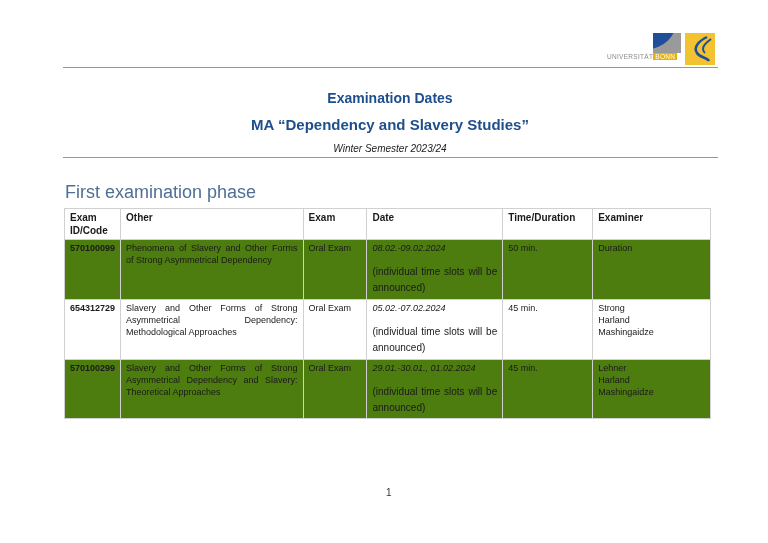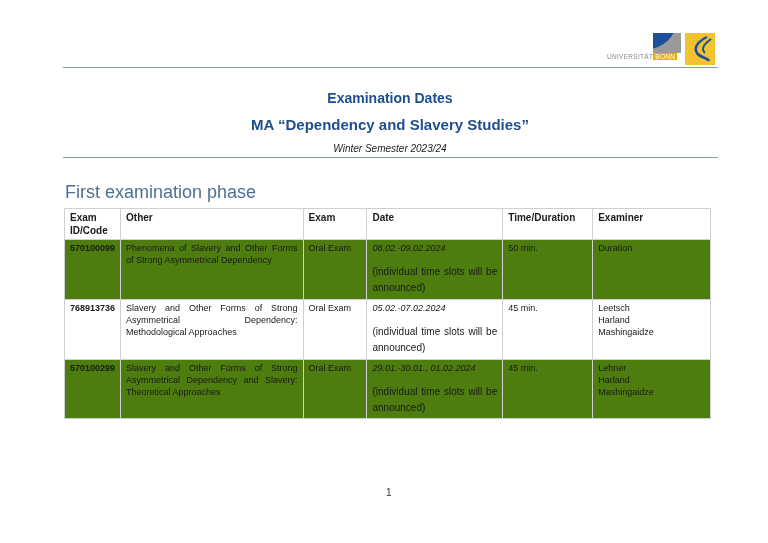--- a/index.html
+++ b/index.html
@@ -89,30 +89,30 @@
       <td>
         <span class="date-main">08.02.-09.02.2024</span>
         <span class="date-note">(individual time slots will be announced)</span>
       </td>
       <td>50 min.</td>
       <td>
         <span class="examiner-line">Duration</span>
       </td>
     </tr>
     <tr class="even r2">
-      <td class="code">768913736</td>
+      <td class="code">654312729</td>
       <td class="module">Slavery and Other Forms of Strong Asymmetrical Dependency: Methodological Approaches</td>
       <td>Oral Exam</td>
       <td>
         <span class="date-main">05.02.-07.02.2024</span>
         <span class="date-note">(individual time slots will be announced)</span>
       </td>
       <td>45 min.</td>
       <td>
-        <span class="examiner-line">Leetsch</span>
+        <span class="examiner-line">Strong</span>
         <span class="examiner-line">Harland</span>
         <span class="examiner-line">Mashingaidze</span>
       </td>
     </tr>
     <tr class="odd r3">
       <td class="code">570100299</td>
       <td class="module">Slavery and Other Forms of Strong Asymmetrical Dependency and Slavery: Theoretical Approaches</td>
       <td>Oral Exam</td>
       <td>
         <span class="date-main">29.01.-30.01., 01.02.2024</span>

